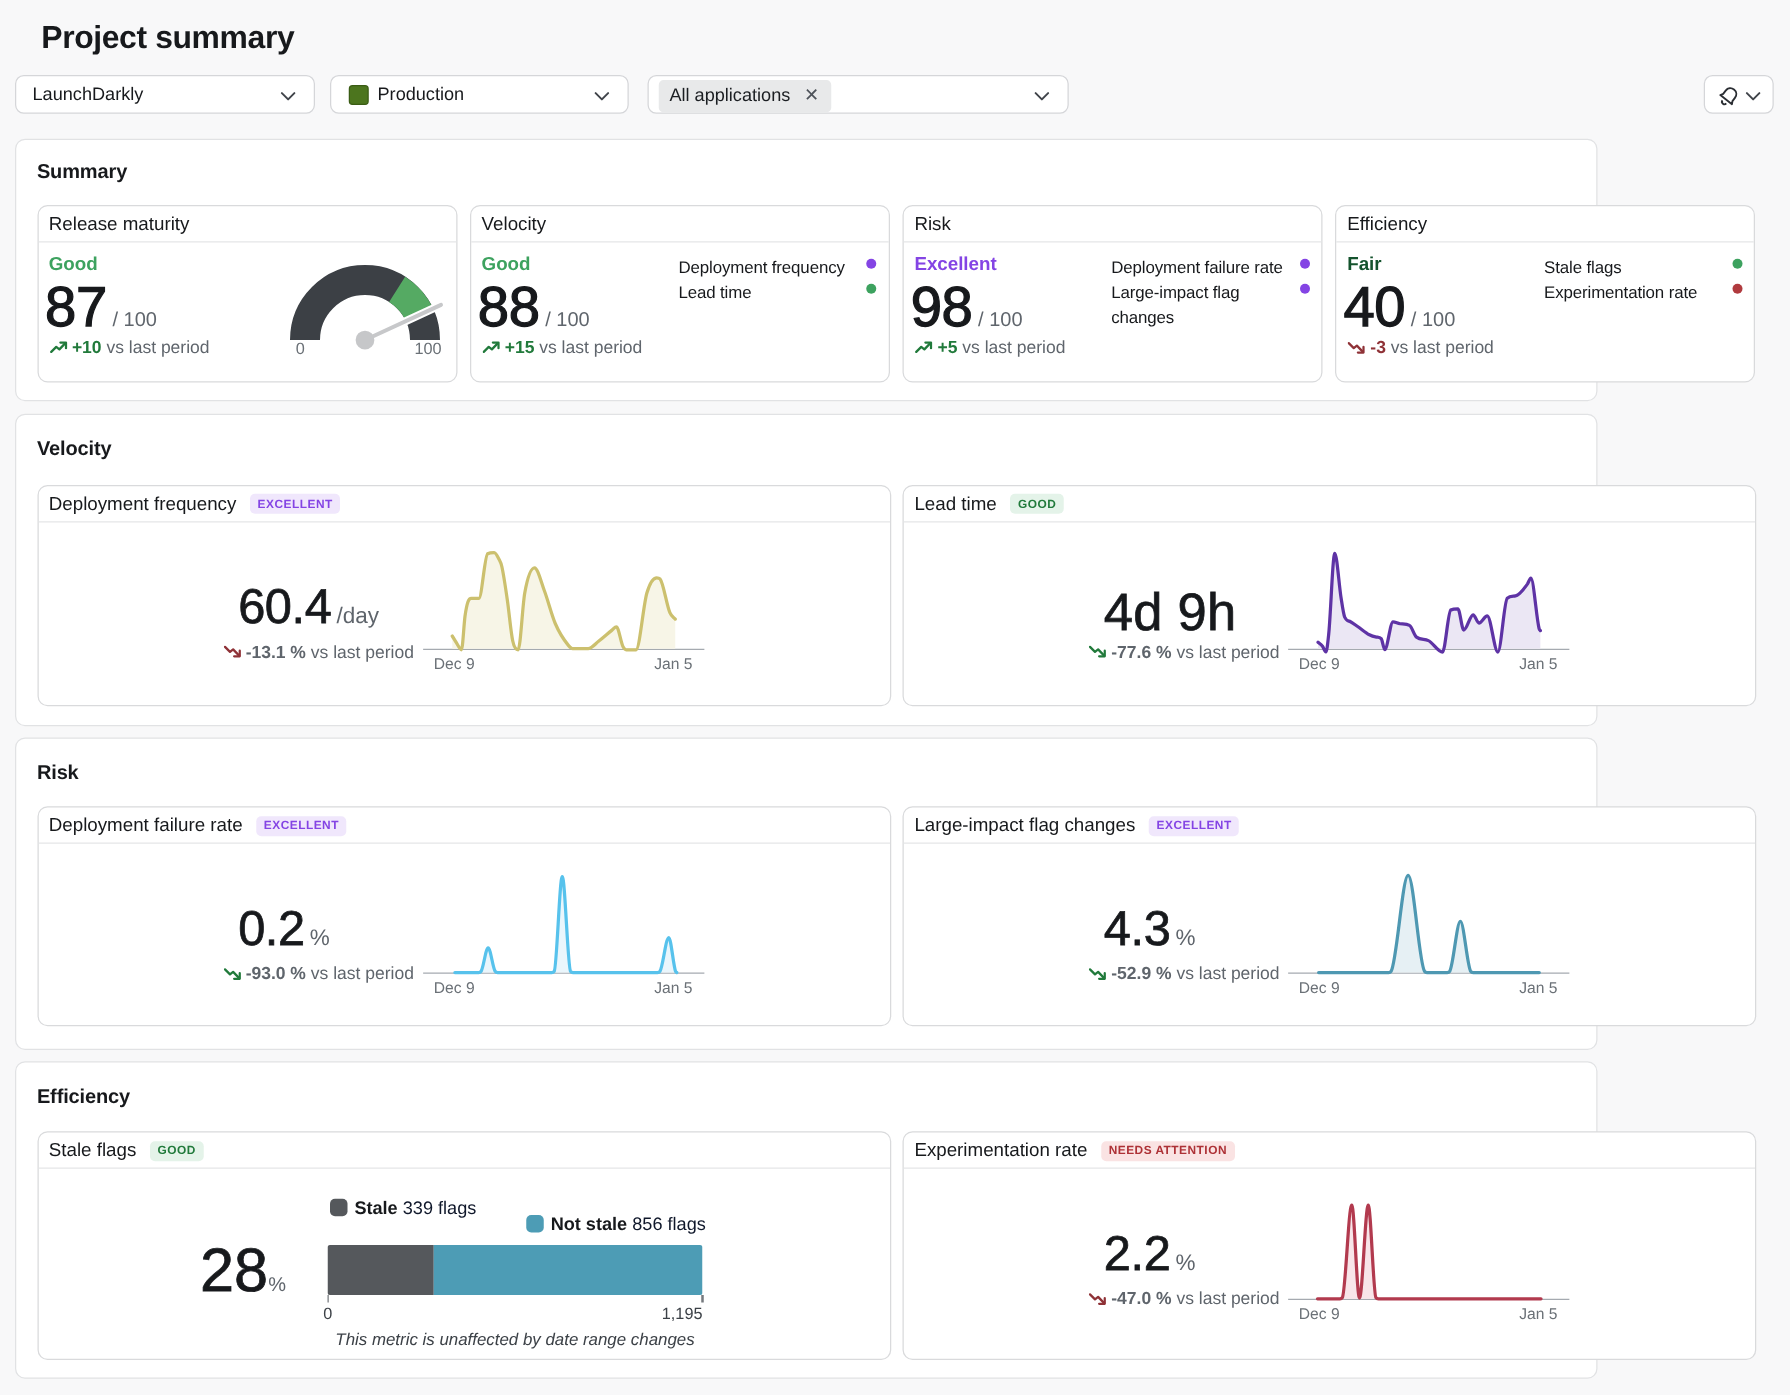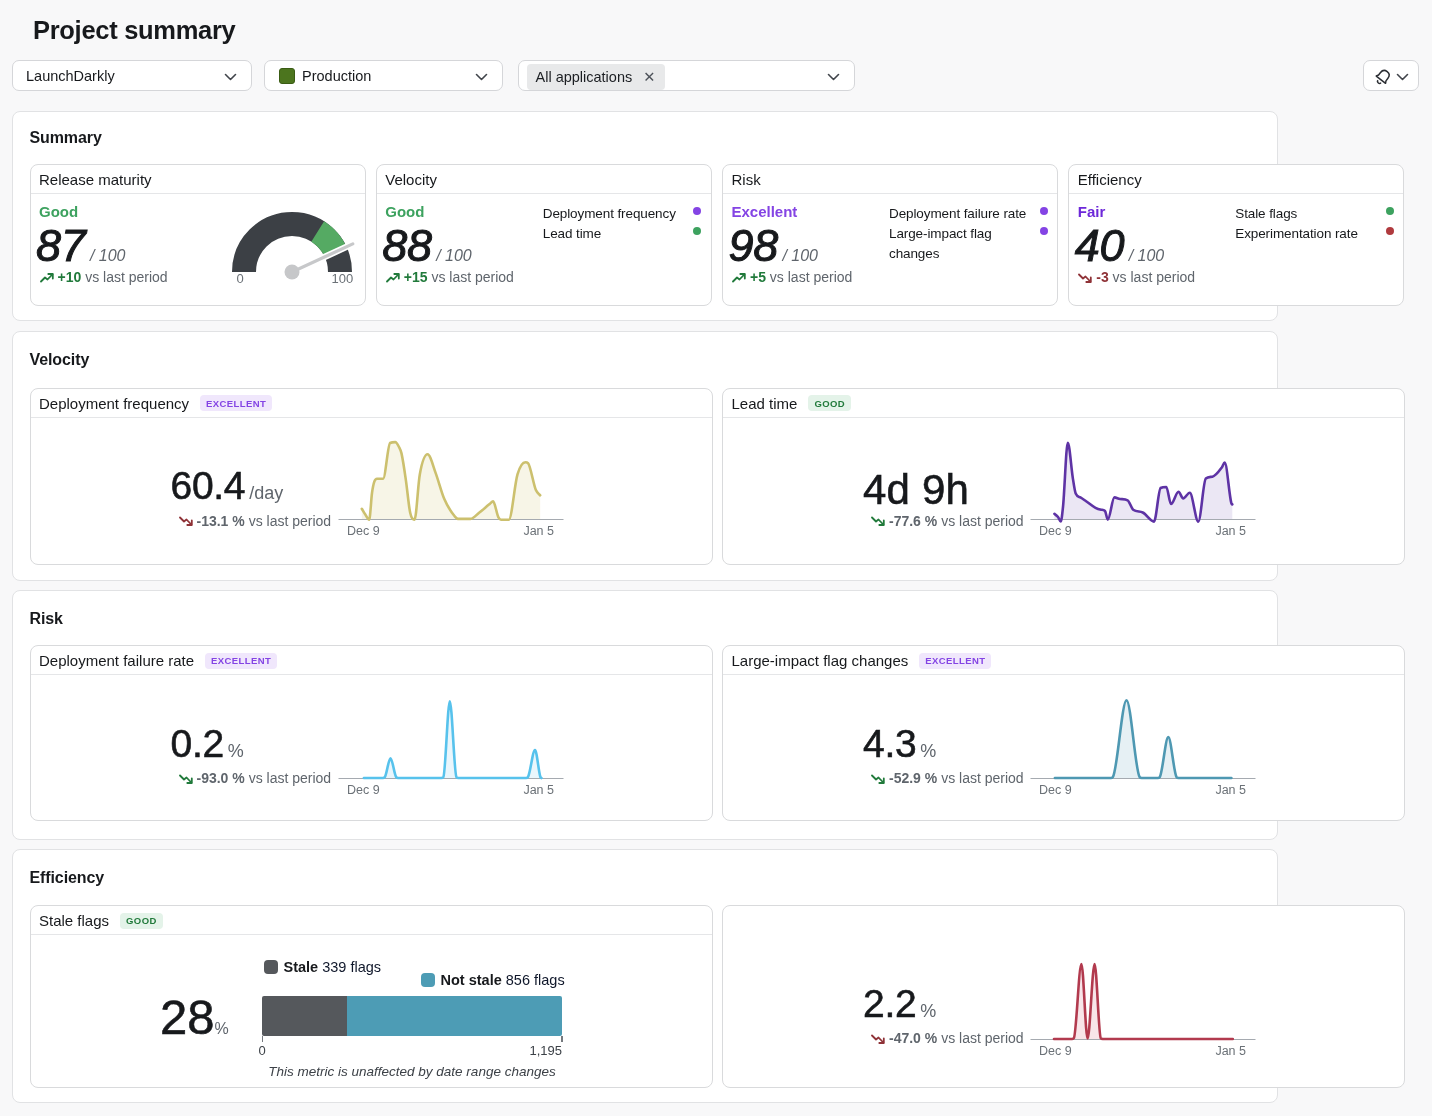--- a/index.html
+++ b/index.html
@@ -12,31 +12,31 @@
 .chip .x { color:#4e535a; font-size:14.5px; margin-left:11px; }
 .section { position:absolute; left:12px; width:1266px; background:#fff; border:1px solid #e1e2e4; border-radius:8px; }
 .stitle { position:absolute; left:16.5px; font-size:16px; font-weight:700; letter-spacing:-0.1px; }
 .card { position:absolute; background:#fff; border:1px solid #d9dadc; border-radius:8px; }
 .chead { position:absolute; left:0; right:0; top:0; height:29px; border-bottom:1px solid #e5e6e8; font-size:15px; line-height:29px; padding-left:8.5px; white-space:nowrap; }
 .badge { display:inline-block; font-size:9.5px; font-weight:700; letter-spacing:0.4px; line-height:13px; padding:1.5px 6px; border-radius:4px; margin-left:11px; vertical-align:2px; }
 .b-exc { background:#f0e7fc; color:#8444e4; }
 .b-good { background:#e4f3e9; color:#217a3b; }
 .b-need { background:#fae3e3; color:#ad3136; }
 .status { font-size:15px; font-weight:700; position:absolute; left:8.5px; top:38px; }
-.bignum { position:absolute; left:5.5px; top:57.5px; font-size:45px; font-weight:400; -webkit-text-stroke:1px #17191c; line-height:45px; letter-spacing:-0.3px; white-space:nowrap;font-style:italic; }
+.bignum { position:absolute; left:5.5px; top:57.5px; font-size:45px; font-weight:400; -webkit-text-stroke:1px #17191c; line-height:45px; letter-spacing:-0.3px; white-space:nowrap; }
 .bignum .den { font-size:16px; font-weight:400; -webkit-text-stroke:0; color:#5f656c; letter-spacing:0; }
 .trend { position:absolute; left:9px; top:104px; font-size:14px; color:#5f656c; white-space:nowrap; }
 .trend b { font-weight:700; }
 .trend .pos { color:#217a3b; }
 .trend .neg { color:#8f3237; }
 .ticon { vertical-align:-1.5px; margin-right:3px; }
 .srow { position:absolute; left:166px; right:0; font-size:13.5px; letter-spacing:-0.1px; line-height:20px; }
 .srow .dot { position:absolute; right:9.5px; width:8px; height:8px; border-radius:50%; }
 .axlab { font-size:12.5px; fill:#6b7177; font-family:"Liberation Sans",sans-serif; }
-.mval { position:absolute; left:140px; top:77.5px; font-size:39px; font-weight:400; -webkit-text-stroke:0.6px #17191c; line-height:39px; letter-spacing:-0.3px; white-space:nowrap; }
+.mval { position:absolute; left:160px; top:77.5px; font-size:39px; font-weight:400; -webkit-text-stroke:0.6px #17191c; line-height:39px; letter-spacing:-0.3px; white-space:nowrap; }
 .mval .suf { font-size:18px; font-weight:400; -webkit-text-stroke:0; color:#5f656c; letter-spacing:0; margin-left:4px; }
 .mtrend { position:absolute; left:148px; top:124px; font-size:14px; color:#5f656c; white-space:nowrap; }
 .mtrend b { font-weight:700; }
 .spark { position:absolute; left:307px; }
 .gauge { position:absolute; left:195px; top:41px; }
 .glab { position:absolute; font-size:13px; color:#6b7177; }
 .iconbtn { position:absolute; left:1363px; top:60px; width:56px; height:31px; background:#fff; border:1px solid #d5d6d9; border-radius:7px; }
 .leg { position:absolute; font-size:14.5px; white-space:nowrap; }
 .leg .sw { display:inline-block; width:14px; height:14px; border-radius:4px; vertical-align:-2px; margin-right:6px; }
 .leg b { font-weight:700; }
@@ -126,21 +126,21 @@
   <div class="trend"><svg class="ticon" width="15" height="12" viewBox="0 0 15 12">
             <path d="M1 9.5 L5 5.5 L7.5 7.5 L12.3 2.5" fill="none" stroke="#217a3b" stroke-width="1.8" stroke-linecap="round" stroke-linejoin="round"></path>
             <path d="M8.3 2 L12.8 2 L12.8 6.5" fill="none" stroke="#217a3b" stroke-width="1.8" stroke-linecap="round" stroke-linejoin="round"></path>
           </svg><b class="pos">+5</b> vs last period</div>
   <div class="srow" style="top:39px;">Deployment failure rate<span class="dot" style="background:#8444e4;top:3px;"></span></div>
   <div class="srow" style="top:59px;">Large-impact flag<br>changes<span class="dot" style="background:#8444e4;top:3px;"></span></div>
 </div>
 
 <div class="card" style="left:1055.25px;top:52px;width:336px;height:142px;">
   <div class="chead">Efficiency</div>
-  <div class="status" style="color:#6d28d9;">Fair</div>
+  <div class="status" style="color:#14532d;">Fair</div>
   <div class="bignum">40<span class="den"> / 100</span></div>
   <div class="trend"><svg class="ticon" width="15" height="12" viewBox="0 0 15 12">
             <path d="M1 2.5 L5 6.5 L7.5 4.5 L12.3 9.5" fill="none" stroke="#8f3237" stroke-width="1.8" stroke-linecap="round" stroke-linejoin="round"></path>
             <path d="M8.3 10 L12.8 10 L12.8 5.5" fill="none" stroke="#8f3237" stroke-width="1.8" stroke-linecap="round" stroke-linejoin="round"></path>
           </svg><b class="neg">-3</b> vs last period</div>
   <div class="srow" style="top:39px;">Stale flags<span class="dot" style="background:#3da25f;top:3px;"></span></div>
   <div class="srow" style="top:59px;">Experimentation rate<span class="dot" style="background:#b03a3e;top:3px;"></span></div>
 </div>
 </div>
 
@@ -231,20 +231,21 @@
   <div style="position:absolute;left:231px;top:130px;width:1.5px;height:6px;background:#75797e;"></div>
   <div style="position:absolute;left:530.5px;top:130px;width:1.5px;height:6px;background:#75797e;"></div>
   <div style="position:absolute;left:228px;top:137px;font-size:13px;color:#3c4147;">0</div>
   <div style="position:absolute;left:531.5px;top:137px;font-size:13px;color:#3c4147;text-align:right;width:0;">
           <span style="float:right;margin-left:-100px;white-space:nowrap;">1,195</span>
         </div>
   <div style="position:absolute;left:231.5px;top:158px;width:300px;text-align:center;font-size:13.5px;font-style:italic;color:#3c4147;white-space:nowrap;">This metric is unaffected by date range changes</div>
 </div>
 
 <div class="card" style="left:709px;top:55.5px;width:683px;height:183px;">
+  <div class="chead">Experimentation rate<span class="badge b-need">NEEDS ATTENTION</span></div>
   <div class="mval">2.2<span class="suf">%</span></div>
   <div class="mtrend"><svg class="ticon" width="15" height="12" viewBox="0 0 15 12">
             <path d="M1 2.5 L5 6.5 L7.5 4.5 L12.3 9.5" fill="none" stroke="#8f3237" stroke-width="1.8" stroke-linecap="round" stroke-linejoin="round"></path>
             <path d="M8.3 10 L12.8 10 L12.8 5.5" fill="none" stroke="#8f3237" stroke-width="1.8" stroke-linecap="round" stroke-linejoin="round"></path>
           </svg><b class="neg">-47.0 %</b> vs last period</div>
   <svg class="spark" style="top:45px" width="226" height="112" viewBox="0 0 226 112">
 <line x1="0.5" y1="88.5" x2="225.5" y2="88.5" stroke="#a5aab0" stroke-width="1"></line>
 <path d="M 24.0 88.0 C 30.0 88.0 35.9 88.0 41.9 88.0 C 42.6 88.0 43.2 88.0 43.9 87.0 C 46.4 83.2 48.9 13.0 51.4 13.0 C 53.5 13.0 55.5 87.5 57.6 87.5 C 59.9 87.5 62.3 13.0 64.6 13.0 C 66.6 13.0 68.7 83.9 70.7 87.0 C 71.4 88.0 72.0 88.0 72.7 88.0 C 116.1 88.0 159.4 88.0 202.8 88.0 L 202.8 88 L 24.0 88 Z" fill="#f8e5e9" stroke="none"></path>
 <path d="M 24.0 88.0 C 30.0 88.0 35.9 88.0 41.9 88.0 C 42.6 88.0 43.2 88.0 43.9 87.0 C 46.4 83.2 48.9 13.0 51.4 13.0 C 53.5 13.0 55.5 87.5 57.6 87.5 C 59.9 87.5 62.3 13.0 64.6 13.0 C 66.6 13.0 68.7 83.9 70.7 87.0 C 71.4 88.0 72.0 88.0 72.7 88.0 C 116.1 88.0 159.4 88.0 202.8 88.0" fill="none" stroke="#b23a4e" stroke-width="2.6" stroke-linecap="round" stroke-linejoin="round"></path>
 <text x="9" y="104" class="axlab">Dec 9</text>

